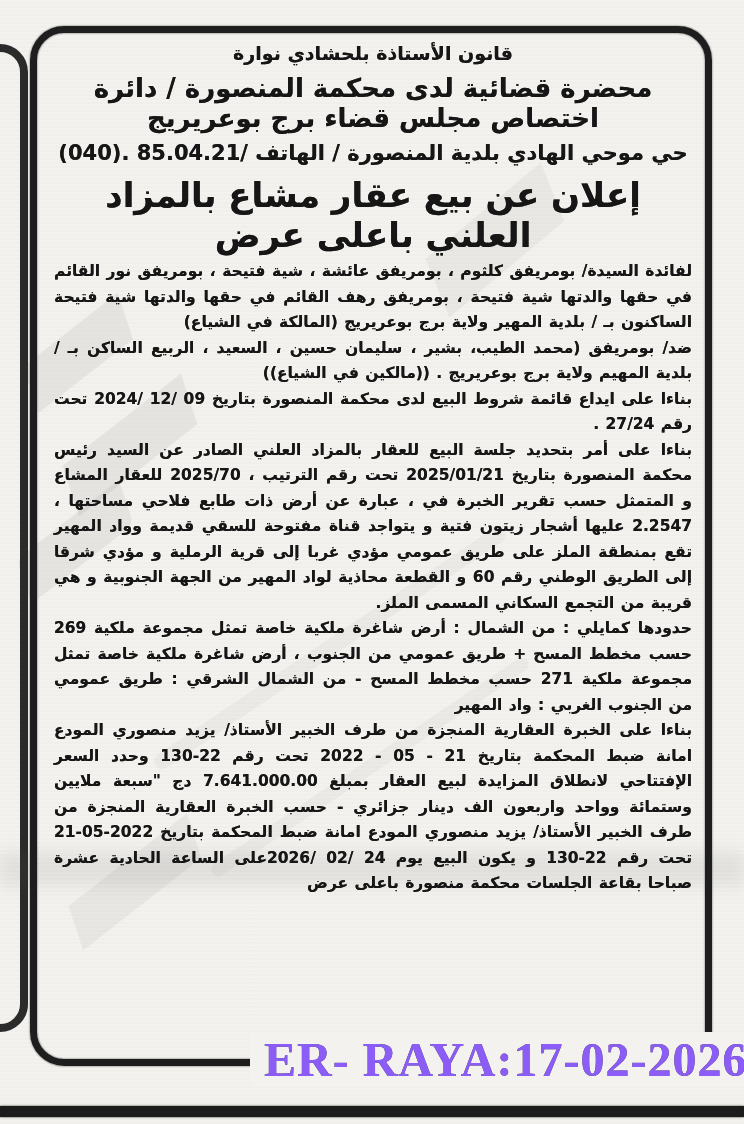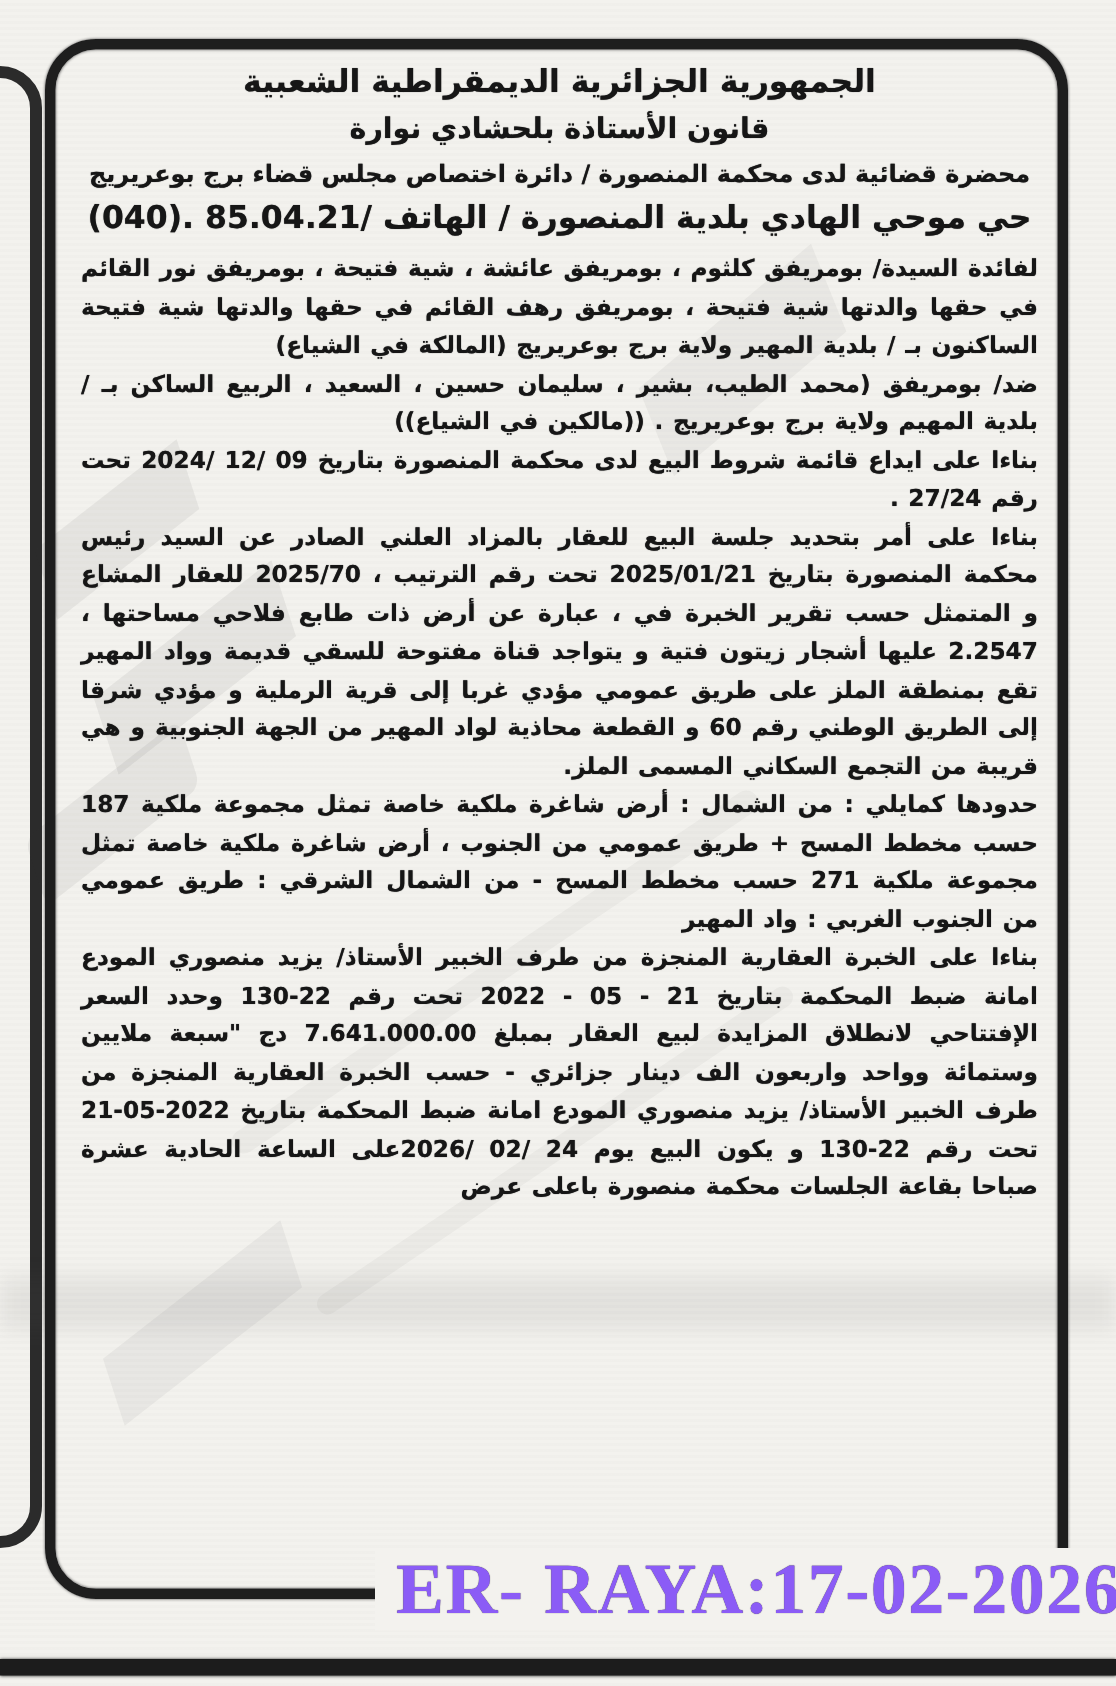--- a/index.html
+++ b/index.html
@@ -42,21 +42,21 @@
   .wm-f{left:180px;top:760px;width:380px;height:14px;transform:rotate(-34deg);background:rgba(60,60,60,0.04);border-radius:8px;}
   .wm-g{left:60px;top:860px;width:150px;height:44px;transform:rotate(-38deg) skewX(-20deg);background:rgba(60,60,60,0.06);}
 
   .content{
     position:absolute;left:54px;top:42px;width:638px;
     direction:rtl;text-align:center;
     text-shadow:0 0 0.6px rgba(10,10,10,0.75);
   }
   .h-republic{font-size:21px;font-weight:bold;margin:0 0 9px 0;}
   .h-office{font-size:19px;font-weight:bold;margin:0 0 9px 0;}
-  .h-bailiff{font-size:16px;font-weight:bold;margin:0 0 8px 0;}
+  .h-bailiff{font-size:26px;font-weight:bold;margin:0 0 8px 0;}
   .h-address{font-size:21px;font-weight:bold;margin:0 0 10px 0;}
   .title{font-size:34px;font-weight:bold;margin:2px 0 4px 0;letter-spacing:-0.5px;}
   .subtitle{font-size:19px;font-weight:bold;margin:0 0 10px 0;}
   .body-text{text-align:justify;}
   .body-text p{
     font-size:15.5px;font-weight:bold;line-height:25.5px;margin:0;
     text-align:justify;text-align-last:right;word-spacing:1px;
   }
   .pub-footer{
     position:absolute;top:1032px;left:250px;
@@ -84,32 +84,32 @@
 <div class="wm wm-c"></div>
 <div class="wm wm-d"></div>
 <div class="wm wm-e"></div>
 <div class="wm wm-f"></div>
 <div class="wm wm-g"></div>
 <div class="smudge" style="top:852px"></div>
 
 <div class="frame"></div>
 
 <div class="content">
-  <p class="h-republic">الجمهورية الجزائرية الديمقراطية الشعبية</p>
   <p class="h-office">قانون الأستاذة بلحشادي نوارة</p>
   <p class="h-bailiff">محضرة قضائية لدى محكمة المنصورة / دائرة اختصاص مجلس قضاء برج بوعريريج</p>
   <p class="h-address">حي موحي الهادي بلدية المنصورة / الهاتف /85.04.21 .(040)</p>
 
+  <p class="title">إعلان عن بيع عقار مشاع بالمزاد العلني باعلى عرض</p>
 
   <div class="body-text">
     <p>لفائدة السيدة/ بومريفق كلثوم ، بومريفق عائشة ، شية فتيحة ، بومريفق نور القائم في حقها والدتها شية فتيحة ، بومريفق رهف القائم في حقها والدتها شية فتيحة الساكنون بـ / بلدية المهير ولاية برج بوعريريج (المالكة في الشياع)</p>
     <p>ضد/ بومريفق (محمد الطيب، بشير ، سليمان حسين ، السعيد ، الربيع الساكن بـ / بلدية المهيم ولاية برج بوعريريج . ((مالكين في الشياع))</p>
     <p>بناءا على ايداع قائمة شروط البيع لدى محكمة المنصورة بتاريخ 09 /12 /2024 تحت رقم 27/24 .</p>
     <p>بناءا على أمر بتحديد جلسة البيع للعقار بالمزاد العلني الصادر عن السيد رئيس محكمة المنصورة بتاريخ 2025/01/21 تحت رقم الترتيب ، 2025/70 للعقار المشاع و المتمثل حسب تقرير الخبرة في ، عبارة عن أرض ذات طابع فلاحي مساحتها ، 2.2547 عليها أشجار زيتون فتية و يتواجد قناة مفتوحة للسقي قديمة وواد المهير تقع بمنطقة الملز على طريق عمومي مؤدي غربا إلى قرية الرملية و مؤدي شرقا إلى الطريق الوطني رقم 60 و القطعة محاذية لواد المهير من الجهة الجنوبية و هي قريبة من التجمع السكاني المسمى الملز.</p>
-    <p>حدودها كمايلي : من الشمال : أرض شاغرة ملكية خاصة تمثل مجموعة ملكية 187 حسب مخطط المسح + طريق عمومي من الجنوب ، أرض شاغرة ملكية خاصة تمثل مجموعة ملكية 271 حسب مخطط المسح - من الشمال الشرقي : طريق عمومي من الجنوب الغربي : واد المهير</p>
+    <p>حدودها كمايلي : من الشمال : أرض شاغرة ملكية خاصة تمثل مجموعة ملكية 269 حسب مخطط المسح + طريق عمومي من الجنوب ، أرض شاغرة ملكية خاصة تمثل مجموعة ملكية 271 حسب مخطط المسح - من الشمال الشرقي : طريق عمومي من الجنوب الغربي : واد المهير</p>
     <p>بناءا على الخبرة العقارية المنجزة من طرف الخبير الأستاذ/ يزيد منصوري المودع امانة ضبط المحكمة بتاريخ 21 - 05 - 2022 تحت رقم 22-130 وحدد السعر الإفتتاحي لانطلاق المزايدة لبيع العقار بمبلغ 7.641.000.00 دج "سبعة ملايين وستمائة وواحد واربعون الف دينار جزائري - حسب الخبرة العقارية المنجزة من طرف الخبير الأستاذ/ يزيد منصوري المودع امانة ضبط المحكمة بتاريخ 2022-05-21 تحت رقم 22-130 و يكون البيع يوم 24 /02 /2026على الساعة الحادية عشرة صباحا بقاعة الجلسات محكمة منصورة باعلى عرض</p>
 
   </div>
 </div>
 
 <div class="pub-footer">ER- RAYA:17-02-2026</div>
 
 <div class="bottom-bar"></div>
 
 </body></html>

